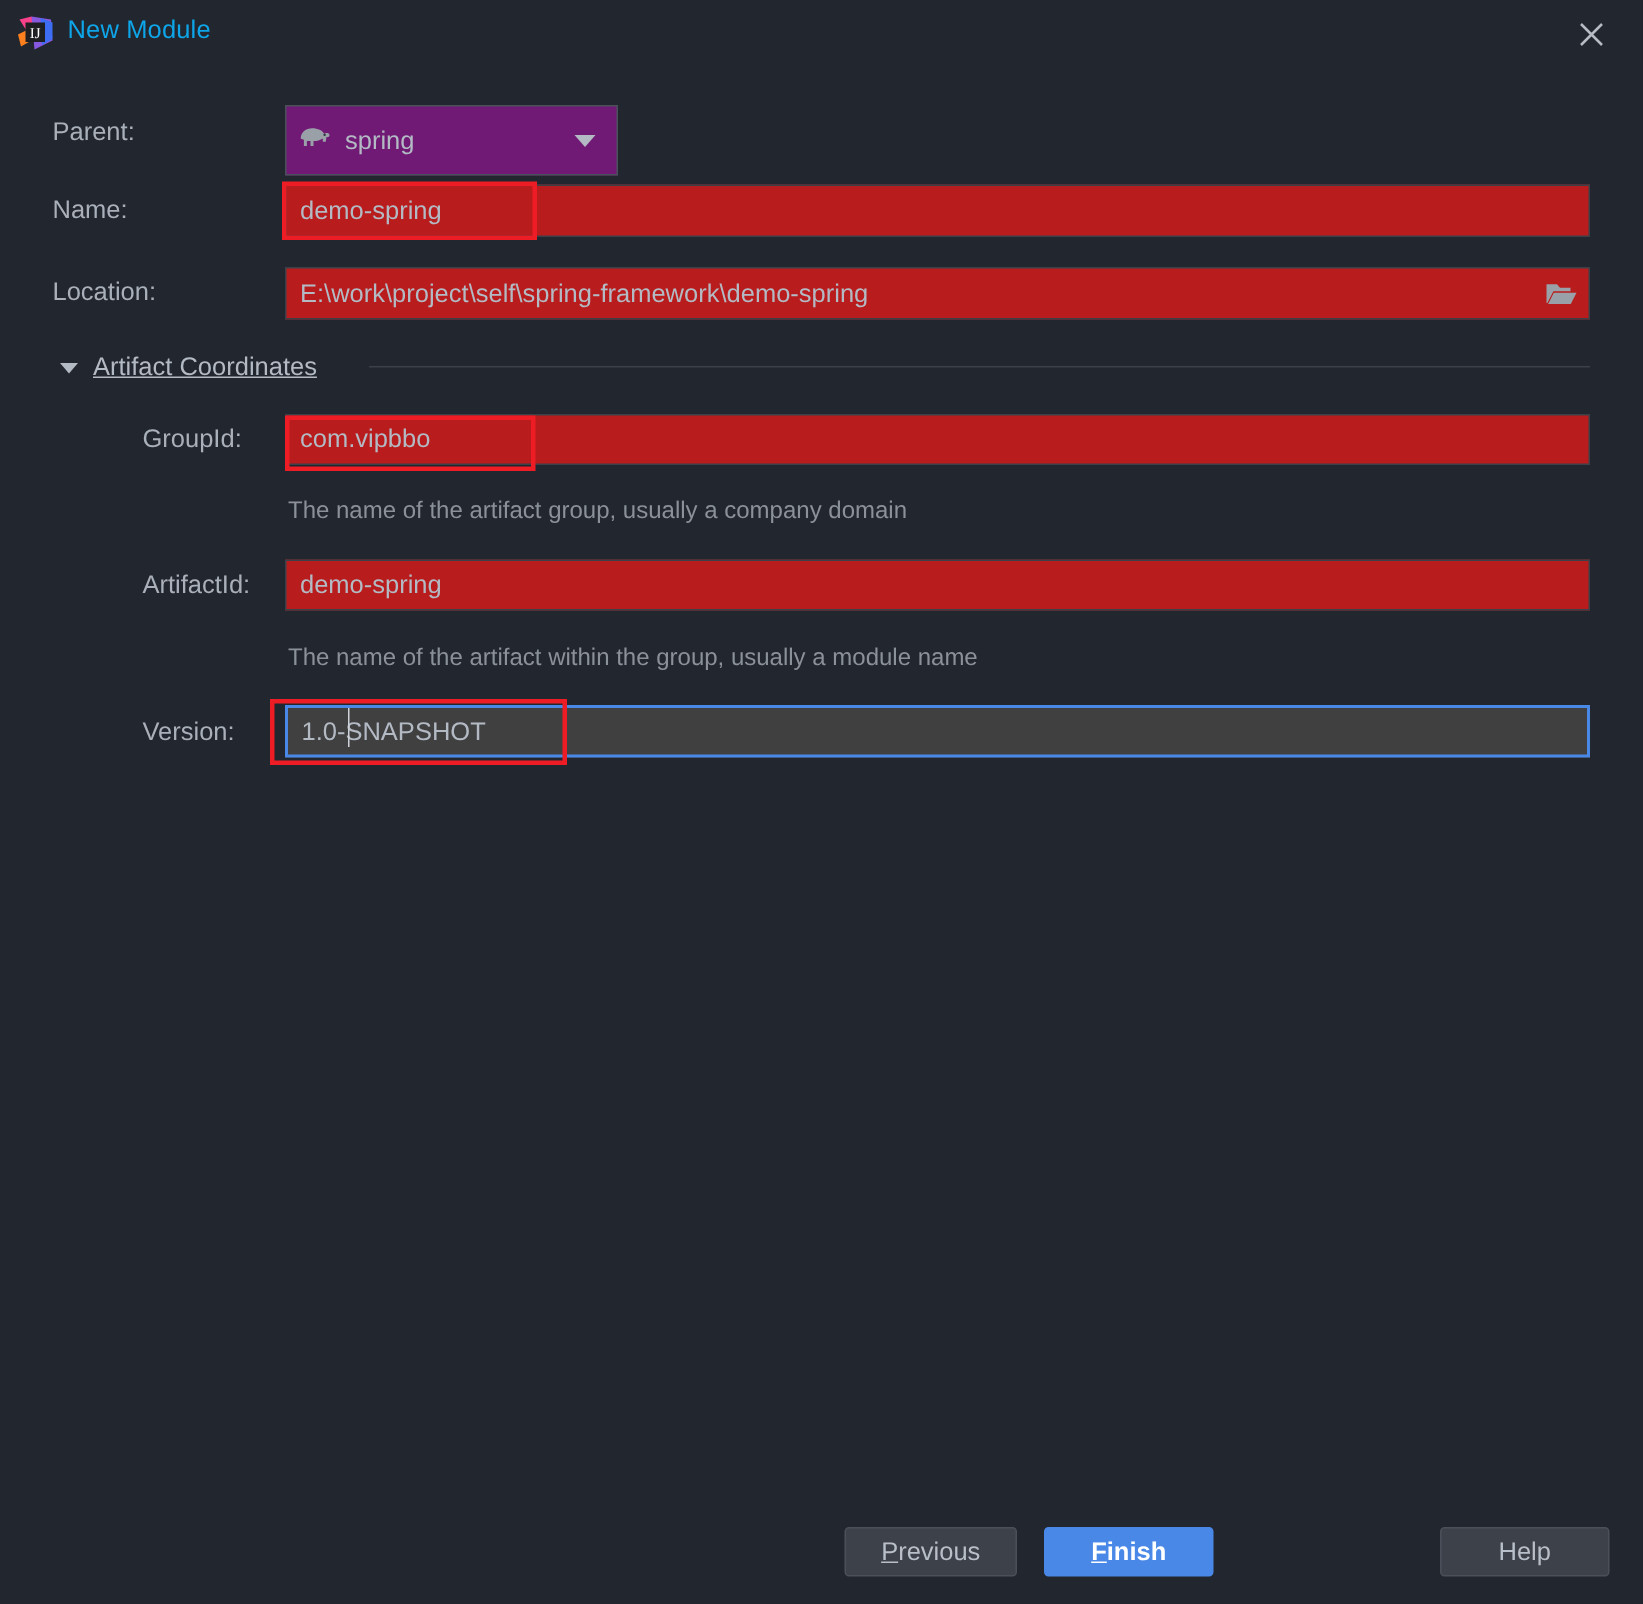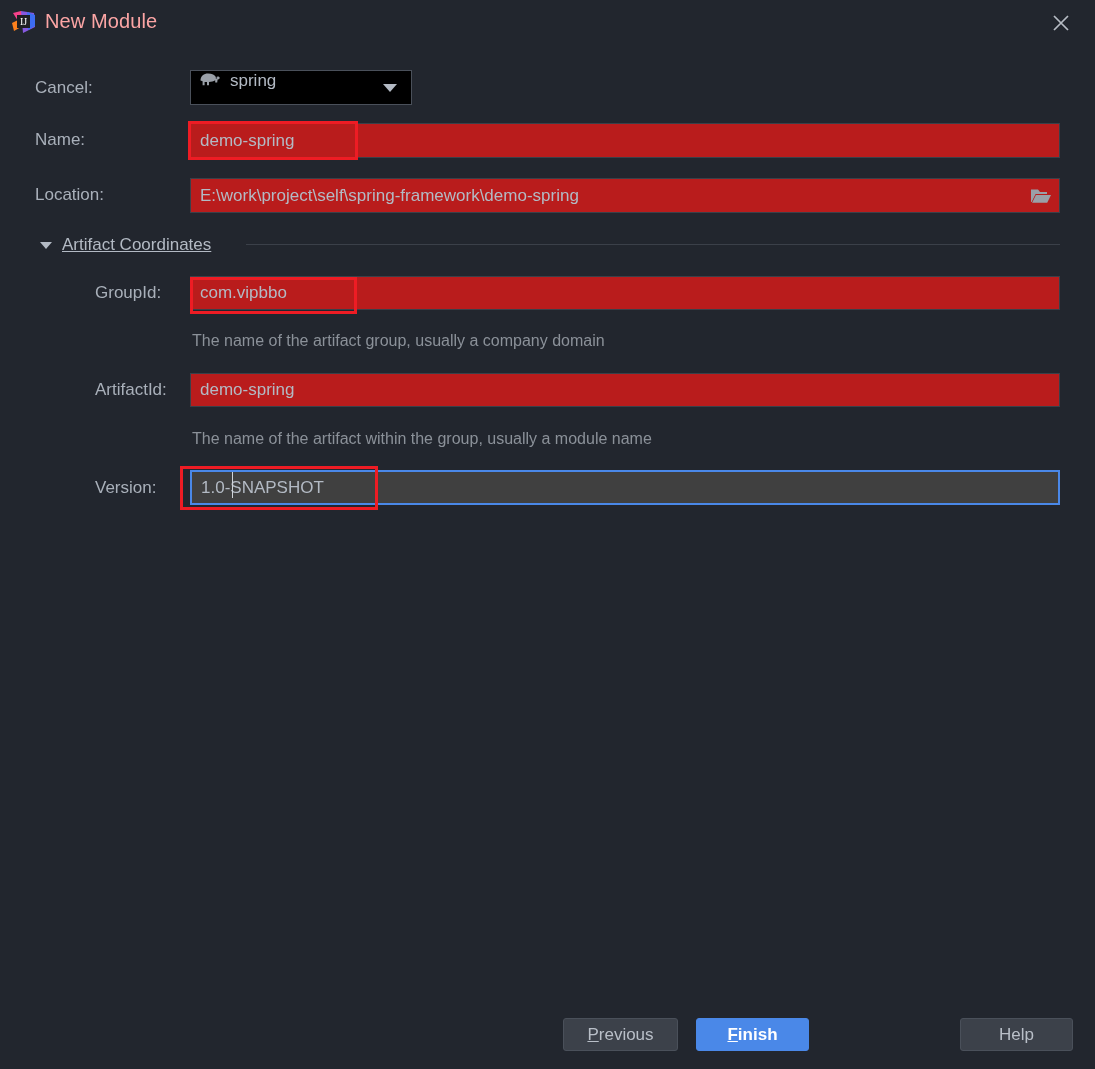--- a/index.html
+++ b/index.html
@@ -20,21 +20,21 @@
   
   #titlebar {
     position: absolute; left: 0; top: 0; width: 1095px; height: 45px;
     background: #22262e;
   }
   #app-logo {
     position: absolute; left: 11px; top: 10px; width: 25px; height: 25px;
   }
   #title-text {
     position: absolute; left: 45px; top: 10px;
-    font-size: 20px; color: #fca5a5; letter-spacing: .1px;
+    font-size: 17px; color: #0ea5e9; letter-spacing: .1px;
     white-space: nowrap;
   }
   #close-btn {
     position: absolute; right: 21px; top: 10px; width: 26px; height: 26px;
     cursor: pointer;
   }
   #close-btn svg { display: block; }
 
   
   .row-label {
@@ -52,23 +52,23 @@
     white-space: nowrap;
     overflow: hidden;
   }
   .field.focused {
     background: #404040;
     border: 2px solid #4a88e8;
   }
 
   
   #parent-combo {
-    position: absolute; left: 190px; top: 70px; width: 222px; height: 35px;
-    background: #000000; border: 1px solid #4a505a;
-    display: flex; align-items: flex-start; padding: 0 8px;
+    position: absolute; left: 190px; top: 70px; width: 222px; height: 47px;
+    background: #701a75; border: 1px solid #4a505a;
+    display: flex; align-items: center; padding: 0 8px;
     cursor: pointer;
   }
   #parent-combo .combo-label {
     font-size: 17px; color: #b3bac4; margin-left: 9px;
   }
   #parent-caret {
     position: absolute; right: 14px; top: 50%;
     transform: translateY(-50%);
     width: 0; height: 0;
     border-left: 7px solid transparent;
@@ -152,21 +152,21 @@
 
     <div id="title-text">New Module</div>
 
     <div id="close-btn">
       <svg width="26" height="26" viewBox="0 0 26 26">
         <path d="M6 6 L20 20 M20 6 L6 20" stroke="#b7bcc4" stroke-width="1.7" fill="none"></path>
       </svg>
     </div>
   </div>
 
-  <div class="row-label" style="left:35px; top:78px;">Cancel:</div>
+  <div class="row-label" style="left:35px; top:78px;">Parent:</div>
 
   <div id="parent-combo">
     <span>
       <svg width="22" height="17" viewBox="0 0 22 17">
         <path d="M1.5 9.5 C1.5 5 5 2.5 9 2.5 C13 2.5 16 4 17 6.2
                  C18.6 5.2 20.2 5.6 20.6 6.6 C21 7.6 20 8.6 18.6 8.4
                  L18.2 11.5 L16.2 11.5 L16.2 9.3
                  C14.6 10.4 12.4 11 10 11 L10 14.3 L8 14.3 L8 11
                  L5.6 11 L5.6 14.3 L3.6 14.3 L3.6 10.2 Z" fill="#9aa0a8"></path>
         <circle cx="17.4" cy="6.9" r="0.8" fill="#2f333b"></circle>

